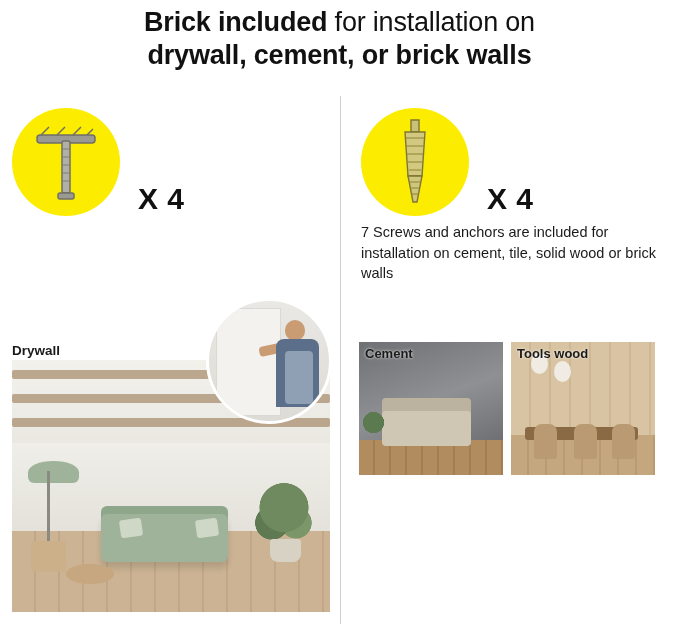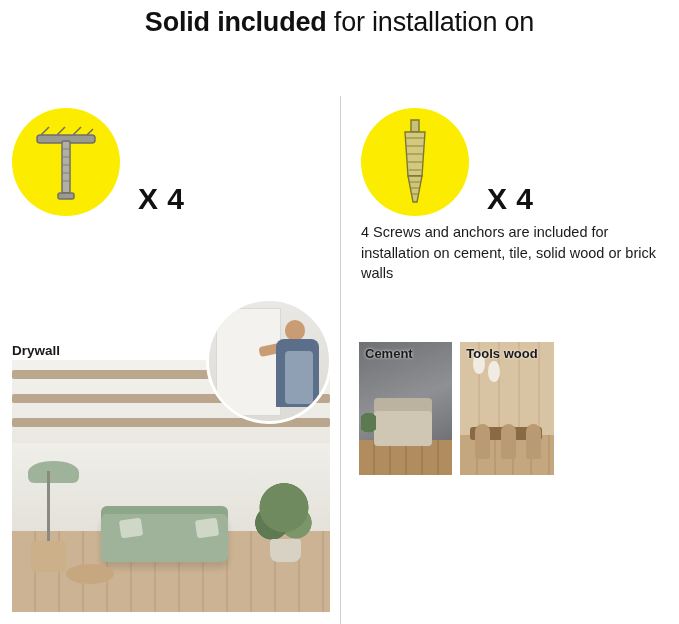--- a/index.html
+++ b/index.html
@@ -217,21 +217,21 @@
   }
 
   
   .grid {
     position: absolute;
     left: 359px;
     top: 342px;
     width: 296px;
     height: 274px;
     display: grid;
-    grid-template-columns: 1fr 1fr 1fr;
+    grid-template-columns: 1fr 1fr;
     grid-template-rows: 1fr 1fr;
     gap: 8px;
   }
   .cell {
     position: relative;
     overflow: hidden;
     background: #ddd;
   }
   .cell .photo-label {
     top: 4px; left: 6px; font-size: 13px;
@@ -330,22 +330,23 @@
     background: #3c3a38; border-radius: 3px;
   }
 </style>
 </head>
 <body>
 
 <div class="page">
 
   <div class="heading">
     <div>
-      <span class="bold">Solid included</span><span> for installation on</span>
+      <span class="bold">Brick included</span><span> for installation on</span>
     </div>
+    <div class="line2">drywall, cement, or brick walls</div>
   </div>
 
   <div class="columns">
 
     <div class="col col-left">
       <div class="badge-row">
         <div class="badge">
           <svg width="70" height="86" viewBox="0 0 70 86">
             <rect x="6" y="16" width="58" height="8" rx="3" fill="#9a9a92" stroke="#6f6f68" stroke-width="1.5"></rect>
             <path d="M10 16 L18 8 M26 16 L34 8 M42 16 L50 8 M56 16 L62 10" stroke="#6f6f68" stroke-width="1.5" fill="none"></path>
@@ -393,21 +394,21 @@
           <svg width="60" height="92" viewBox="0 0 60 92">
             <path d="M26 4 h8 v12 h-8 z" fill="#c9c07a" stroke="#7e7731" stroke-width="1.4"></path>
             <path d="M20 16 h20 l-3 44 h-14 z" fill="#d2c87f" stroke="#7e7731" stroke-width="1.4"></path>
             <path d="M21 22 h18 M21 30 h18 M22 38 h16 M23 46 h14 M24 54 h12" stroke="#8d8437" stroke-width="1.2"></path>
             <path d="M23 60 h14 l-5 26 h-4 z" fill="#cfc67e" stroke="#7e7731" stroke-width="1.4"></path>
             <path d="M24 66 h12 M25 72 h10 M26 78 h8" stroke="#8d8437" stroke-width="1.2"></path>
           </svg>
         </div>
         <div class="xcount">X 4</div>
       </div>
-      <div class="caption">4 Screws and anchors are included for installation on cement, tile, solid wood or brick walls</div>
+      <div class="caption">7 Screws and anchors are included for installation on cement, tile, solid wood or brick walls</div>
     </div>
   </div>
 
   <div class="grid">
 
     <div class="cell">
       <div class="cement-bg"></div>
       <div class="cement-floor"></div>
       <div class="cement-sofa-back"></div>
       <div class="cement-sofa"></div>

